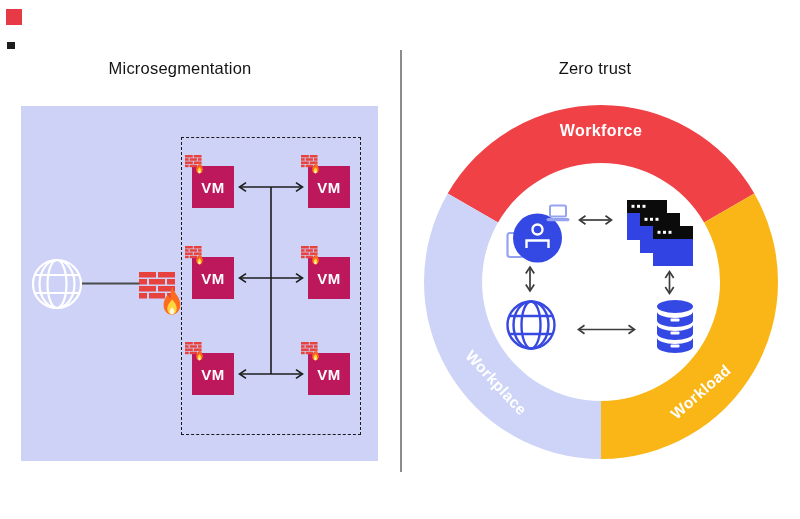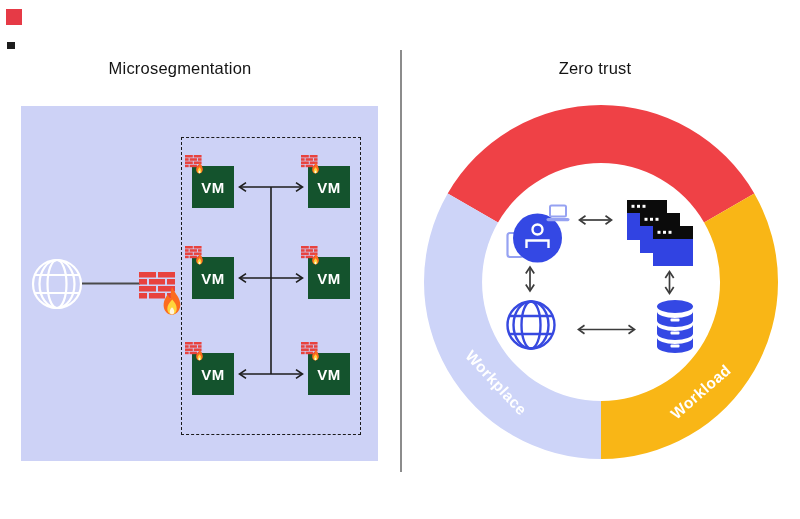--- a/index.html
+++ b/index.html
@@ -18,21 +18,21 @@
   #lbl-workplace{left:436px;top:374px;width:120px;font-size:15.5px;
                  transform:rotate(47deg);}
   #lbl-workload{left:641px;top:383px;width:120px;font-size:15.5px;
                 transform:rotate(-41deg);}
 
   
   .panel{position:absolute;left:21px;top:106px;width:357px;height:355px;
          background:#cdd2f6;z-index:1;}
   .dashed-box{position:absolute;left:181px;top:137px;width:180px;height:298px;
               border:1.5px dashed #1b1b1b;box-sizing:border-box;z-index:2;}
-  .vm{position:absolute;width:42px;height:42px;background:#14532d;color:#fff;
+  .vm{position:absolute;width:42px;height:42px;background:#be185d;color:#fff;
       font-size:15px;font-weight:700;letter-spacing:.4px;display:flex;
       align-items:center;justify-content:center;z-index:3;}
   .vm.c1{left:192px;} .vm.c2{left:308px;}
   .vm.r1{top:166px;}  .vm.r2{top:257px;}  .vm.r3{top:353px;}
 
   .divider{position:absolute;left:400px;top:50px;width:2px;height:422px;
            background:#8c8c8c;z-index:2;}
 
   
   .marker-red{position:absolute;left:6px;top:9px;width:16px;height:16px;
@@ -225,16 +225,17 @@
         <path d="M525.8,284.5 L530,291 L534.2,284.5"></path>
       </g>
       <g>
         <line x1="669.5" y1="273" x2="669.5" y2="292"></line>
         <path d="M665.3,278 L669.5,271.5 L673.7,278"></path>
         <path d="M665.3,287 L669.5,293.5 L673.7,287"></path>
       </g>
     </g>
   </svg>
 
+  <div class="ring-label" id="lbl-workforce">Workforce</div>
   <div class="ring-label" id="lbl-workplace">Workplace</div>
   <div class="ring-label" id="lbl-workload">Workload</div>
 
 </div>
 
 </body></html>

